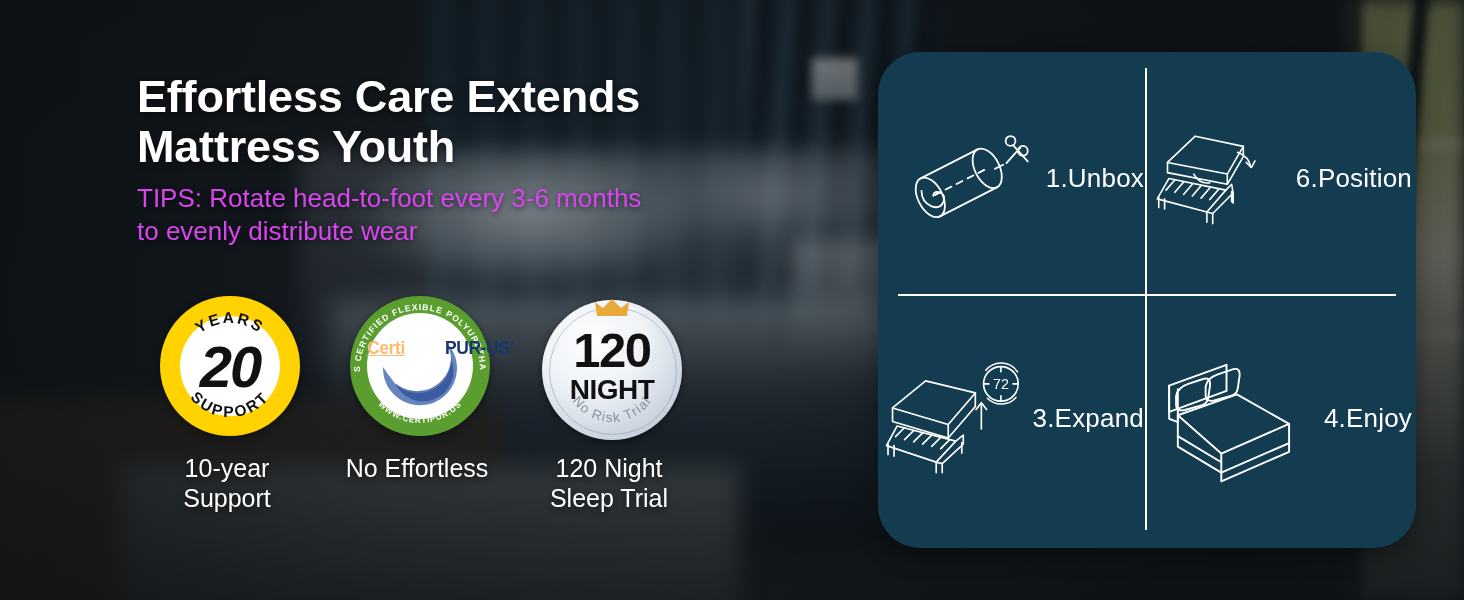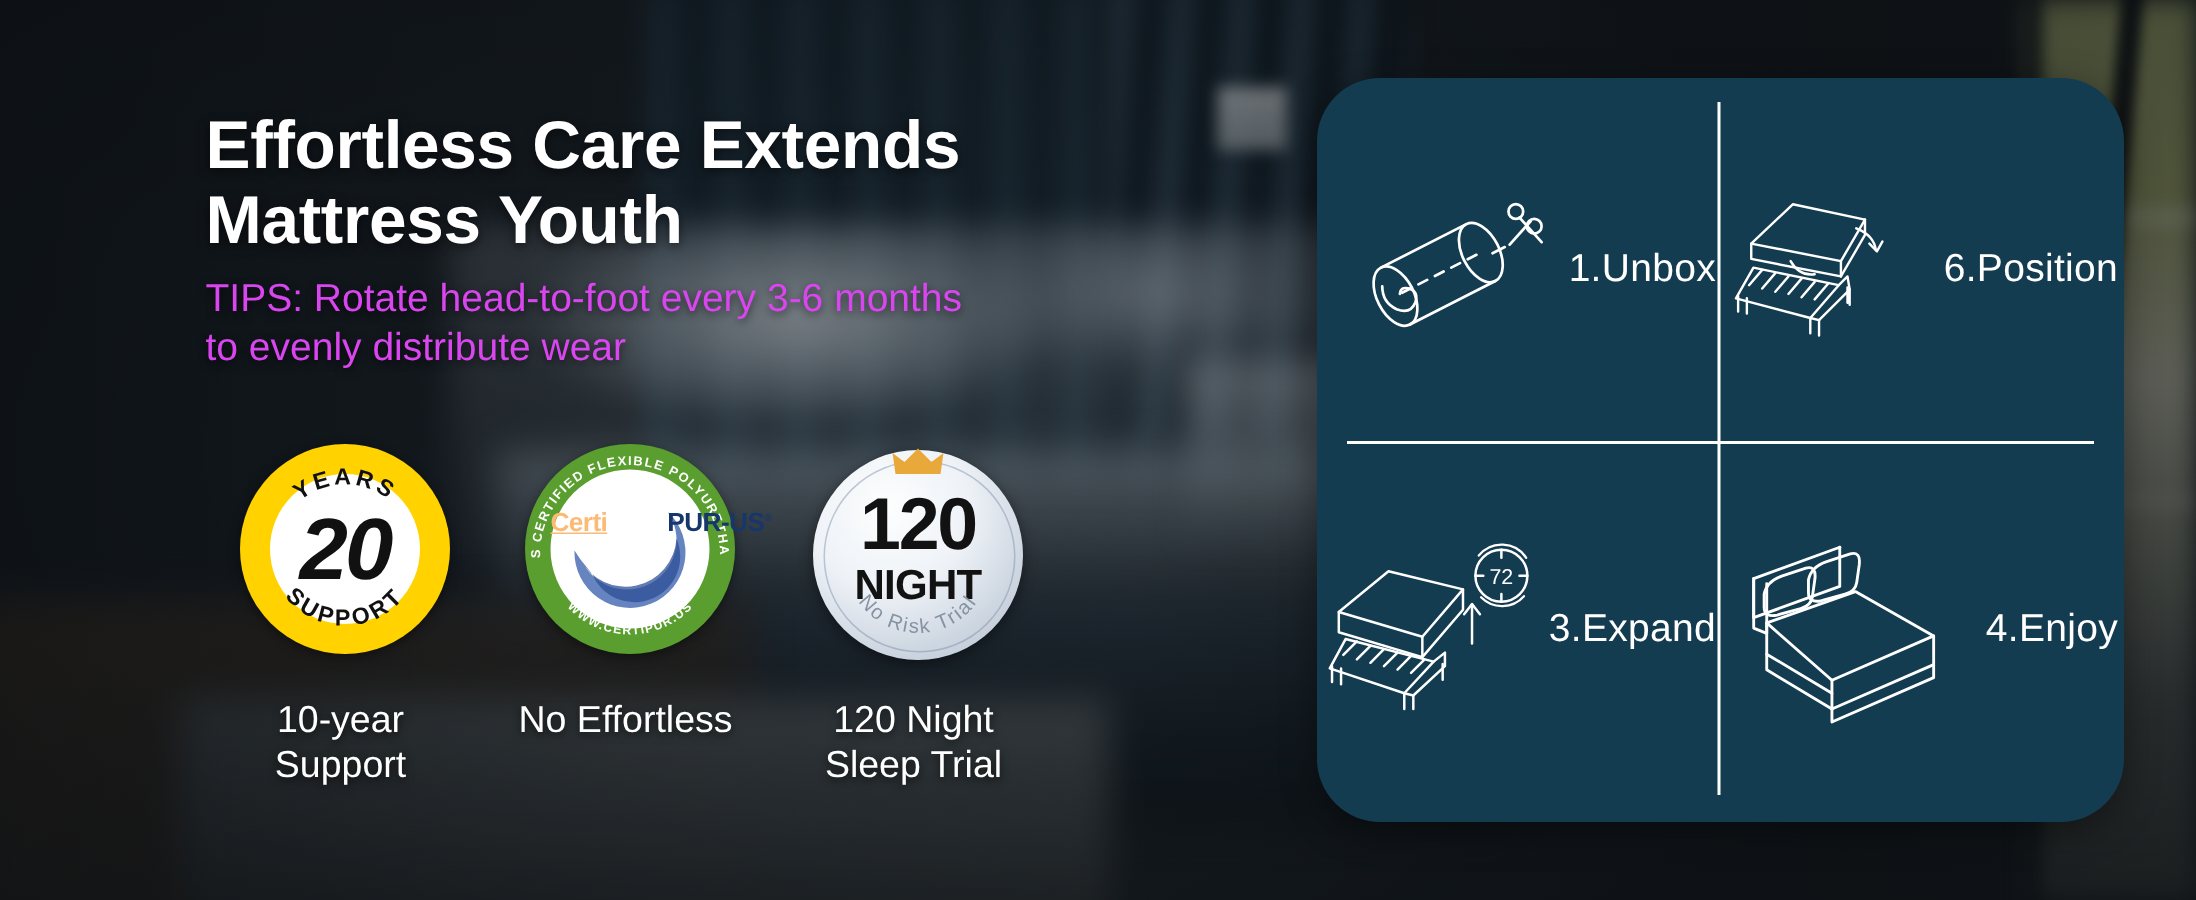--- a/index.html
+++ b/index.html
@@ -158,21 +158,21 @@
   .badges { position: absolute; left: 137px; top: 290px; width: 600px; height: 250px; }
   .badge-cell {
     position: absolute;
     width: 180px;
     text-align: center;
   }
   .badge-cell.c1 { left: 0px; }
   .badge-cell.c2 { left: 190px; }
   .badge-cell.c3 { left: 382px; }
   .badge-caption {
-    margin-top: 24px;
+    margin-top: 12px;
     color: #fff;
     font-size: 25px;
     line-height: 1.18;
     text-shadow: 0 2px 6px rgba(0,0,0,.65);
     white-space: pre-line;
   }
   .badge-art { position: relative; width: 150px; height: 152px; margin: 0 auto; }
 
   
   .b10-outer {

